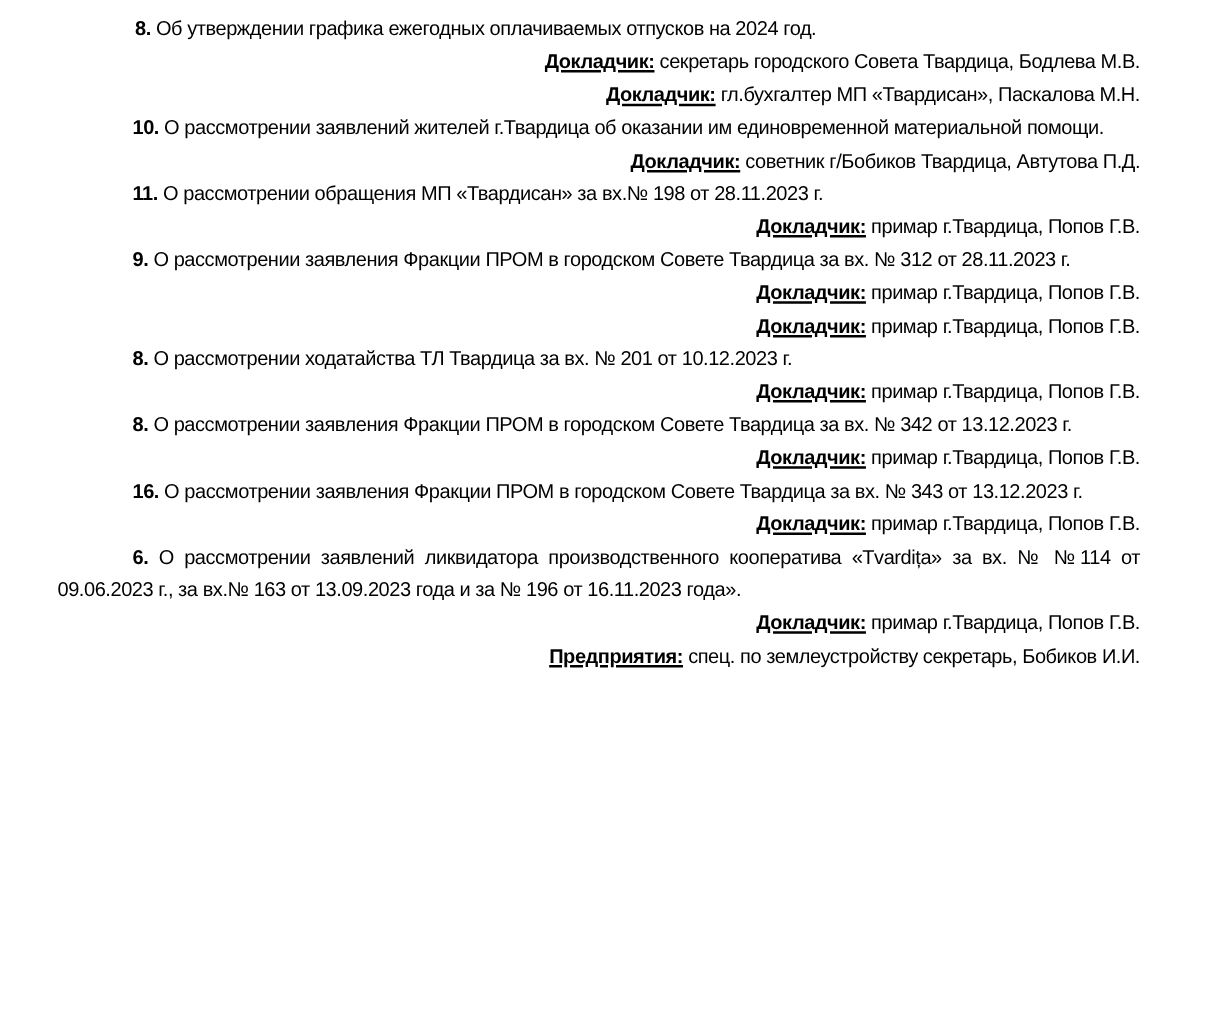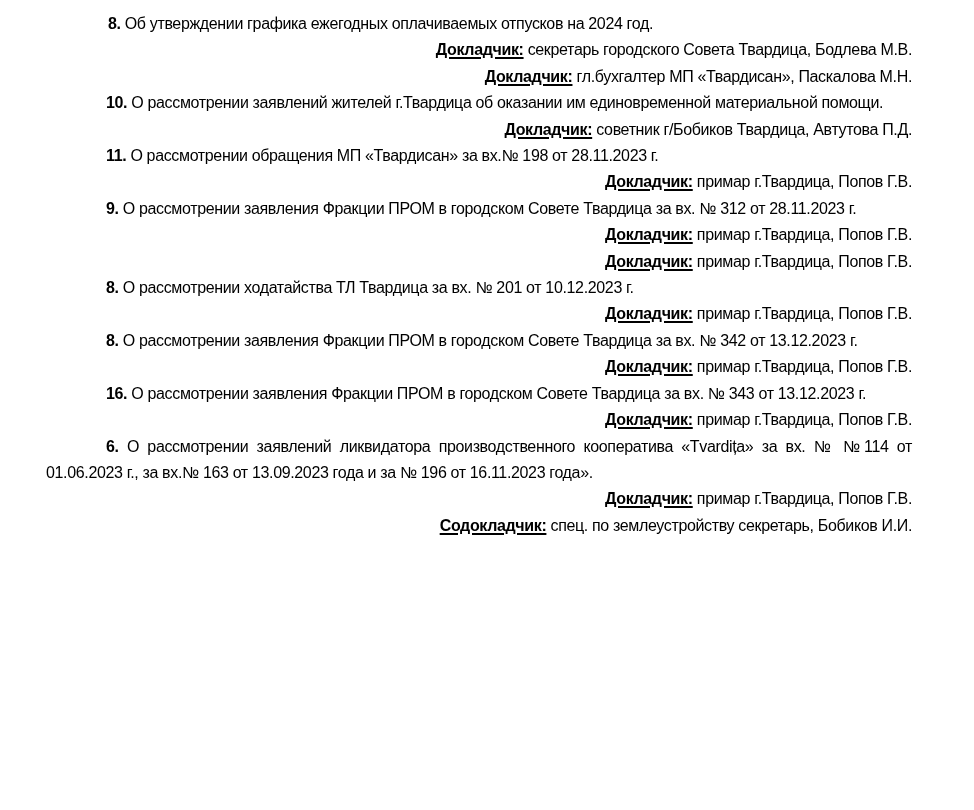--- a/index.html
+++ b/index.html
@@ -75,17 +75,17 @@
 
   <p class="item single"><span class="num">8.</span><span>  О  рассмотрении ходатайства ТЛ Твардица за вх. № 201 от 10.12.2023 г.</span></p>
   <p class="reporter"><span class="role">Докладчик:</span><span> примар г.Твардица, Попов Г.В.</span></p>
 
   <p class="item"><span class="num">8.</span><span> О рассмотрении заявления Фракции ПРОМ в городском Совете Твардица за вх. № 342 от 13.12.2023 г.</span></p>
   <p class="reporter"><span class="role">Докладчик:</span><span> примар г.Твардица, Попов Г.В.</span></p>
 
   <p class="item"><span class="num">16.</span><span> О рассмотрении заявления Фракции ПРОМ в городском Совете Твардица за вх. № 343 от 13.12.2023 г.</span></p>
   <p class="reporter"><span class="role">Докладчик:</span><span> примар г.Твардица, Попов Г.В.</span></p>
 
-  <p class="item"><span class="num">6.</span><span> О рассмотрении заявлений ликвидатора производственного кооператива «Tvardița» за вх. № №114 от 01.06.2023 г., за вх.№ 163 от 13.09.2023 года и за № 196 от 16.11.2023 года».</span></p>
+  <p class="item"><span class="num">6.</span><span> О рассмотрении заявлений ликвидатора производственного кооператива «Tvardița» за вх. № №114 от 09.06.2023 г., за вх.№ 163 от 13.09.2023 года и за № 196 от 16.11.2023 года».</span></p>
   <p class="reporter"><span class="role">Докладчик:</span><span> примар г.Твардица, Попов Г.В.</span></p>
-  <p class="reporter"><span class="role">Содокладчик:</span><span> спец. по землеустройству секретарь, Бобиков И.И.</span></p>
+  <p class="reporter"><span class="role">Предприятия:</span><span> спец. по землеустройству секретарь, Бобиков И.И.</span></p>
 
 </div>
 
 </body></html>

